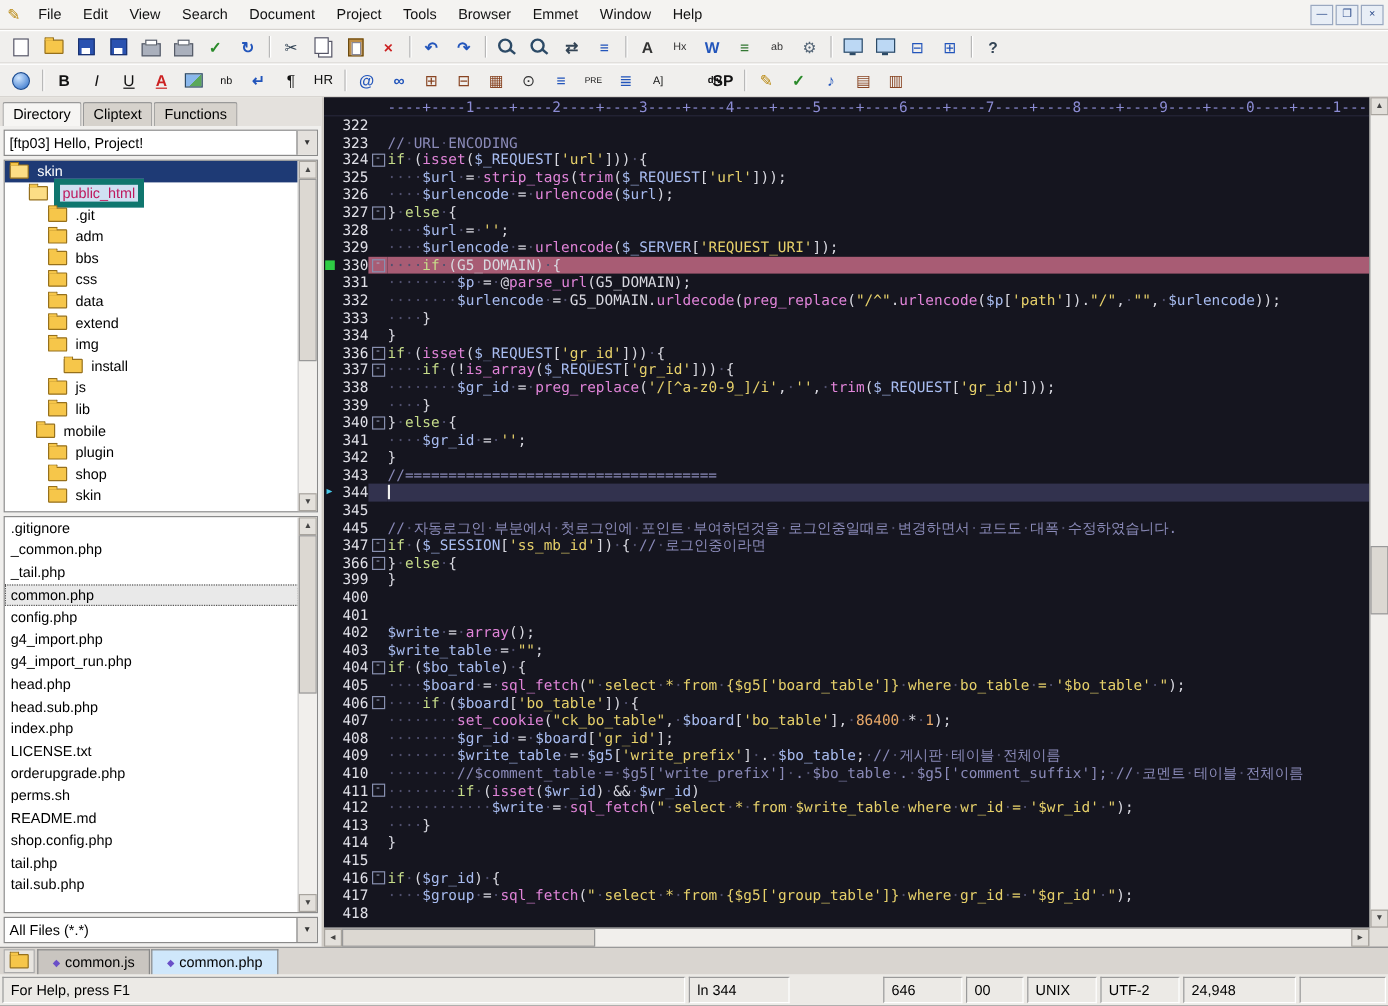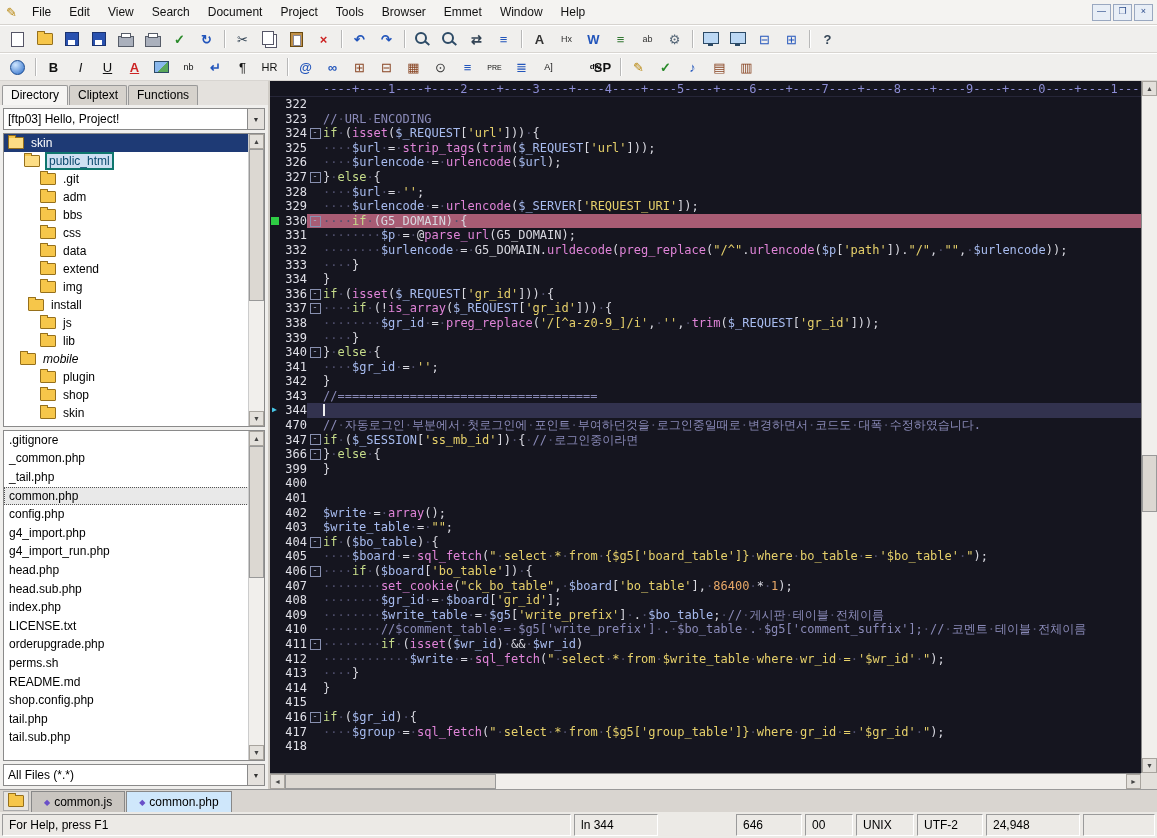--- a/index.html
+++ b/index.html
@@ -50,21 +50,21 @@
   .side-tab.active{background:#f6f5f3;position:relative;z-index:1;}
   .combo{height:20px;margin:3px;background:#fff;border:1px solid #8a8a8a;display:flex;align-items:center;font-size:12px;flex:none;}
   .combo-label{flex:1;padding:0 4px;white-space:nowrap;overflow:hidden;}
   .combo-arrow{width:16px;height:100%;background:#e4e1dd;border-left:1px solid #8a8a8a;display:flex;align-items:center;justify-content:center;font-size:7px;color:#333;}
   .tree-pane{flex:47;position:relative;margin:0 3px;border:1px solid #8a8a8a;background:#fff;overflow:hidden;min-height:0;}
   .files-pane{flex:53;position:relative;margin:3px 3px 0 3px;border:1px solid #8a8a8a;background:#fff;overflow:hidden;min-height:0;}
   .pane-content{position:absolute;top:0;left:0;right:15px;bottom:0;overflow:hidden;}
   .tree-row{height:18px;display:flex;align-items:center;font-size:12px;white-space:nowrap;}
   .tree-row.sel{background:#1e3a75;color:#fff;}
   .tree-label{margin-left:5px;padding:0 2px;}
-  .tree-label.current{background:#cfe0f2;border:2px solid #0f766e;color:#0c4a6e;}
+  .tree-label.current{background:#cfe0f2;border:5px solid #0f766e;color:#be185d;}
   .file-item{height:18.6px;line-height:18.6px;font-size:12px;padding-left:5px;white-space:nowrap;}
   .file-item.sel{background:#e9e9e9;outline:1px dotted #555;outline-offset:-1px;}
 
   
   .vsb{position:absolute;right:0;top:0;bottom:0;width:15px;background:#f1efec;border-left:1px solid #ccc;}
   .sb-btn{position:absolute;left:0;width:13px;height:13px;background:#e3e0db;border:1px solid #a8a49e;font-size:7px;line-height:13px;text-align:center;color:#444;}
   .vsb .up{top:0;} .vsb .down{bottom:0;}
   .vsb .thumb{position:absolute;left:0;width:13px;background:#dcd8d2;border:1px solid #999;}
 
   
@@ -359,33 +359,33 @@
               <span class="tree-label">data</span>
             </div>
             <div class="tree-row" style="padding-left: 36px;">
               <span class="gi ic-folder"></span>
               <span class="tree-label">extend</span>
             </div>
             <div class="tree-row" style="padding-left: 36px;">
               <span class="gi ic-folder"></span>
               <span class="tree-label">img</span>
             </div>
-            <div class="tree-row" style="padding-left: 24px;">
+            <div class="tree-row" style="padding-left: 49px;">
               <span class="gi ic-folder"></span>
               <span class="tree-label">install</span>
             </div>
             <div class="tree-row" style="padding-left: 36px;">
               <span class="gi ic-folder"></span>
               <span class="tree-label">js</span>
             </div>
             <div class="tree-row" style="padding-left: 36px;">
               <span class="gi ic-folder"></span>
               <span class="tree-label">lib</span>
             </div>
-            <div class="tree-row" style="padding-left: 16px; font-style: italic;">
+            <div class="tree-row" style="padding-left: 26px;">
               <span class="gi ic-folder"></span>
               <span class="tree-label">mobile</span>
             </div>
             <div class="tree-row" style="padding-left: 36px;">
               <span class="gi ic-folder"></span>
               <span class="tree-label">plugin</span>
             </div>
             <div class="tree-row" style="padding-left: 36px;">
               <span class="gi ic-folder"></span>
               <span class="tree-label">shop</span>
@@ -454,21 +454,22 @@
             <div class="code-row"><span class="g-mark"></span><span class="g-num">334</span><span class="g-fold"></span><span class="g-code"><span class="t-d">}</span></span></div>
             <div class="code-row"><span class="g-mark"></span><span class="g-num">336</span><span class="g-fold"><span class="fold-box">-</span></span><span class="g-code"><span class="t-k">if</span><span class="t-d"><i>·</i>(</span><span class="t-f">isset</span><span class="t-d">(</span><span class="t-v">$_REQUEST</span><span class="t-d">[</span><span class="t-s">'gr_id'</span><span class="t-d">]))<i>·</i>{</span></span></div>
             <div class="code-row"><span class="g-mark"></span><span class="g-num">337</span><span class="g-fold"><span class="fold-box">-</span></span><span class="g-code"><span class="t-w"><i>·</i><i>·</i><i>·</i><i>·</i></span><span class="t-k">if</span><span class="t-d"><i>·</i>(!</span><span class="t-f">is_array</span><span class="t-d">(</span><span class="t-v">$_REQUEST</span><span class="t-d">[</span><span class="t-s">'gr_id'</span><span class="t-d">]))<i>·</i>{</span></span></div>
             <div class="code-row"><span class="g-mark"></span><span class="g-num">338</span><span class="g-fold"></span><span class="g-code"><span class="t-w"><i>·</i><i>·</i><i>·</i><i>·</i><i>·</i><i>·</i><i>·</i><i>·</i></span><span class="t-v">$gr_id</span><span class="t-d"><i>·</i>=<i>·</i></span><span class="t-f">preg_replace</span><span class="t-d">(</span><span class="t-s">'/[^a-z0-9_]/i'</span><span class="t-d">,<i>·</i></span><span class="t-s">''</span><span class="t-d">,<i>·</i></span><span class="t-f">trim</span><span class="t-d">(</span><span class="t-v">$_REQUEST</span><span class="t-d">[</span><span class="t-s">'gr_id'</span><span class="t-d">]));</span></span></div>
             <div class="code-row"><span class="g-mark"></span><span class="g-num">339</span><span class="g-fold"></span><span class="g-code"><span class="t-w"><i>·</i><i>·</i><i>·</i><i>·</i></span><span class="t-d">}</span></span></div>
             <div class="code-row"><span class="g-mark"></span><span class="g-num">340</span><span class="g-fold"><span class="fold-box">-</span></span><span class="g-code"><span class="t-d">}<i>·</i></span><span class="t-k">else</span><span class="t-d"><i>·</i>{</span></span></div>
             <div class="code-row"><span class="g-mark"></span><span class="g-num">341</span><span class="g-fold"></span><span class="g-code"><span class="t-w"><i>·</i><i>·</i><i>·</i><i>·</i></span><span class="t-v">$gr_id</span><span class="t-d"><i>·</i>=<i>·</i></span><span class="t-s">''</span><span class="t-d">;</span></span></div>
             <div class="code-row"><span class="g-mark"></span><span class="g-num">342</span><span class="g-fold"></span><span class="g-code"><span class="t-d">}</span></span></div>
             <div class="code-row"><span class="g-mark"></span><span class="g-num">343</span><span class="g-fold"></span><span class="g-code"><span class="t-c">//====================================</span></span></div>
             <div class="code-row cur"><span class="g-mark">▶</span><span class="g-num">344</span><span class="g-fold"></span><span class="g-code"><span class="caret"></span></span></div>
-            <div class="code-row"><span class="g-mark"></span><span class="g-num">470</span><span class="g-fold"></span><span class="g-code"><span class="t-c">//<i>·</i>자동로그인<i>·</i>부분에서<i>·</i>첫로그인에<i>·</i>포인트<i>·</i>부여하던것을<i>·</i>로그인중일때로<i>·</i>변경하면서<i>·</i>코드도<i>·</i>대폭<i>·</i>수정하였습니다.</span></span></div>
+            <div class="code-row"><span class="g-mark"></span><span class="g-num">345</span><span class="g-fold"></span><span class="g-code"></span></div>
+            <div class="code-row"><span class="g-mark"></span><span class="g-num">445</span><span class="g-fold"></span><span class="g-code"><span class="t-c">//<i>·</i>자동로그인<i>·</i>부분에서<i>·</i>첫로그인에<i>·</i>포인트<i>·</i>부여하던것을<i>·</i>로그인중일때로<i>·</i>변경하면서<i>·</i>코드도<i>·</i>대폭<i>·</i>수정하였습니다.</span></span></div>
             <div class="code-row"><span class="g-mark"></span><span class="g-num">347</span><span class="g-fold"><span class="fold-box">-</span></span><span class="g-code"><span class="t-k">if</span><span class="t-d"><i>·</i>(</span><span class="t-v">$_SESSION</span><span class="t-d">[</span><span class="t-s">'ss_mb_id'</span><span class="t-d">])<i>·</i>{<i>·</i></span><span class="t-c">//<i>·</i>로그인중이라면</span></span></div>
             <div class="code-row"><span class="g-mark"></span><span class="g-num">366</span><span class="g-fold"><span class="fold-box">-</span></span><span class="g-code"><span class="t-d">}<i>·</i></span><span class="t-k">else</span><span class="t-d"><i>·</i>{</span></span></div>
             <div class="code-row"><span class="g-mark"></span><span class="g-num">399</span><span class="g-fold"></span><span class="g-code"><span class="t-d">}</span></span></div>
             <div class="code-row"><span class="g-mark"></span><span class="g-num">400</span><span class="g-fold"></span><span class="g-code"></span></div>
             <div class="code-row"><span class="g-mark"></span><span class="g-num">401</span><span class="g-fold"></span><span class="g-code"></span></div>
             <div class="code-row"><span class="g-mark"></span><span class="g-num">402</span><span class="g-fold"></span><span class="g-code"><span class="t-v">$write</span><span class="t-d"><i>·</i>=<i>·</i></span><span class="t-f">array</span><span class="t-d">();</span></span></div>
             <div class="code-row"><span class="g-mark"></span><span class="g-num">403</span><span class="g-fold"></span><span class="g-code"><span class="t-v">$write_table</span><span class="t-d"><i>·</i>=<i>·</i></span><span class="t-s">""</span><span class="t-d">;</span></span></div>
             <div class="code-row"><span class="g-mark"></span><span class="g-num">404</span><span class="g-fold"><span class="fold-box">-</span></span><span class="g-code"><span class="t-k">if</span><span class="t-d"><i>·</i>(</span><span class="t-v">$bo_table</span><span class="t-d">)<i>·</i>{</span></span></div>
             <div class="code-row"><span class="g-mark"></span><span class="g-num">405</span><span class="g-fold"></span><span class="g-code"><span class="t-w"><i>·</i><i>·</i><i>·</i><i>·</i></span><span class="t-v">$board</span><span class="t-d"><i>·</i>=<i>·</i></span><span class="t-f">sql_fetch</span><span class="t-d">(</span><span class="t-s">"<i>·</i>select<i>·</i>*<i>·</i>from<i>·</i>{$g5['board_table']}<i>·</i>where<i>·</i>bo_table<i>·</i>=<i>·</i>'$bo_table'<i>·</i>"</span><span class="t-d">);</span></span></div>
             <div class="code-row"><span class="g-mark"></span><span class="g-num">406</span><span class="g-fold"><span class="fold-box">-</span></span><span class="g-code"><span class="t-w"><i>·</i><i>·</i><i>·</i><i>·</i></span><span class="t-k">if</span><span class="t-d"><i>·</i>(</span><span class="t-v">$board</span><span class="t-d">[</span><span class="t-s">'bo_table'</span><span class="t-d">])<i>·</i>{</span></span></div>

